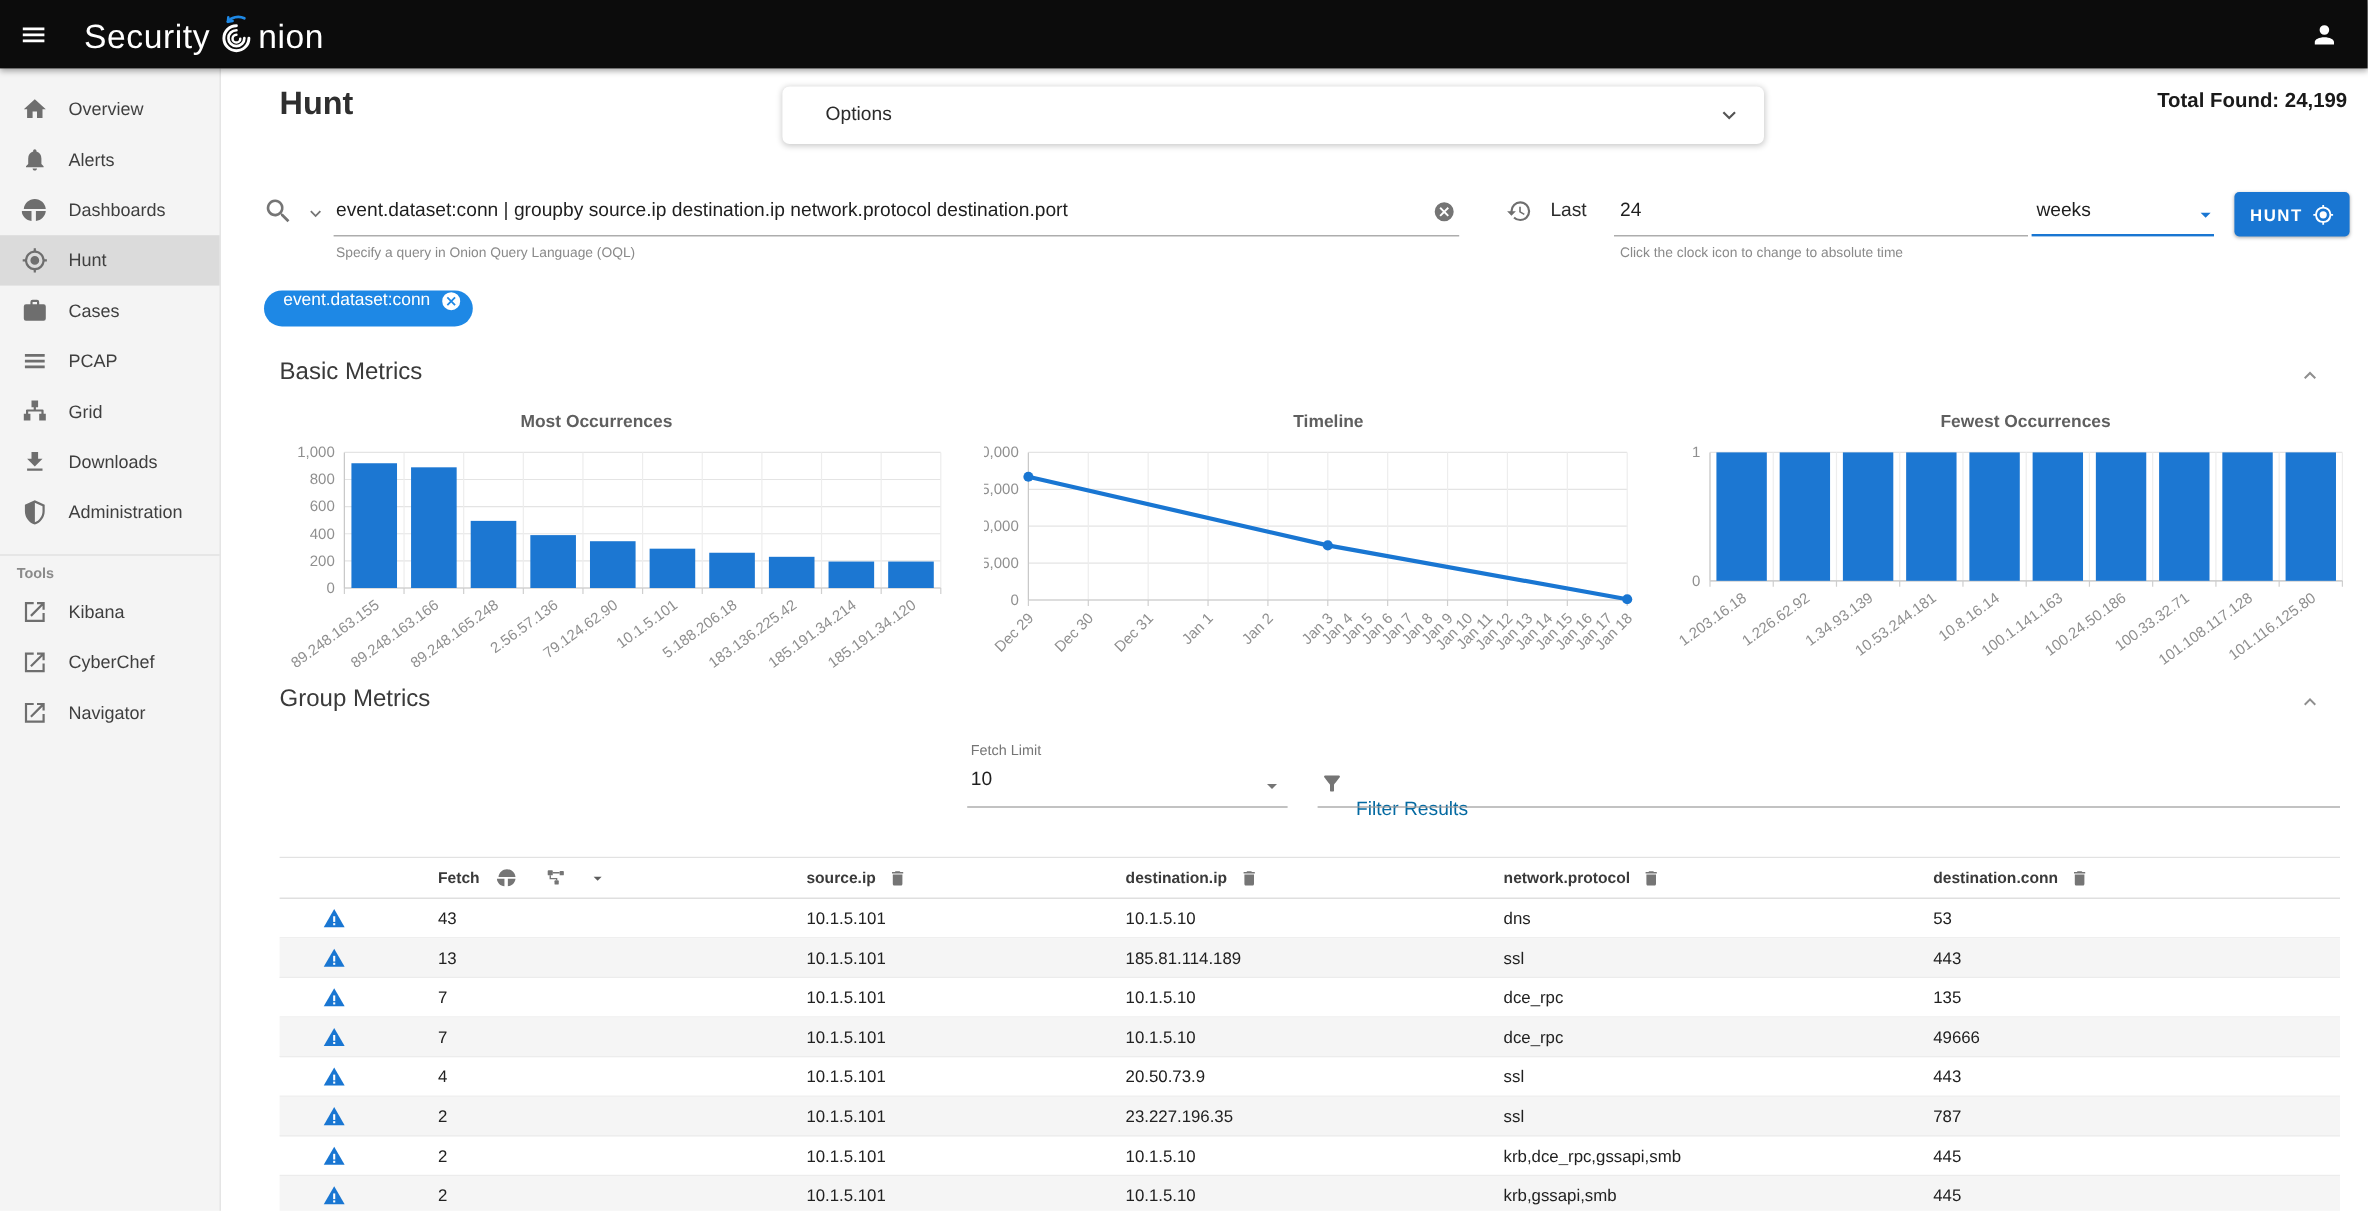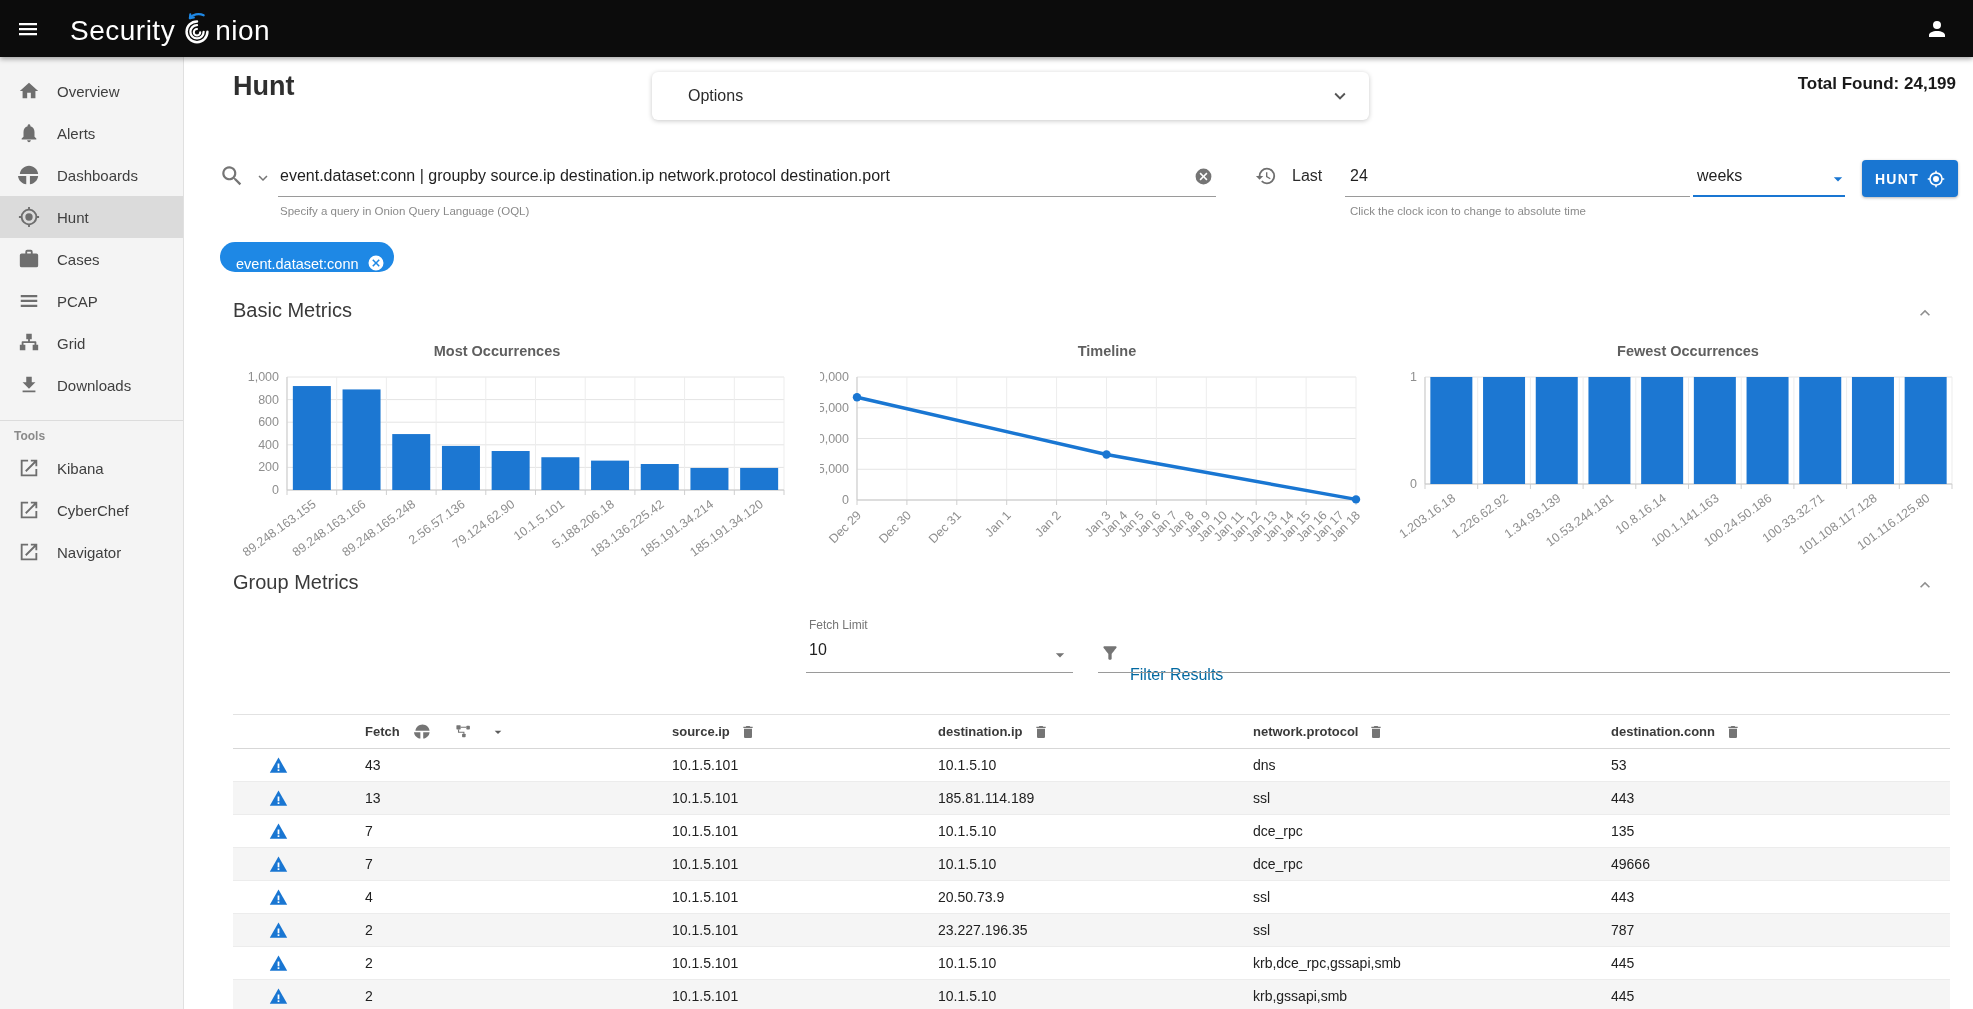--- a/index.html
+++ b/index.html
@@ -24,21 +24,21 @@
   .nav-item .icon{color:#6e6e6e;}
   .nav-item .lbl{font-size:15px;color:#3f3f3f;}
   .nav-item.active{background:#dbdbdb;}
   #sb-divider{border-top:1px solid #dcdcdc;margin-top:14px;}
   #tools-label{font-size:12px;color:#8a8a8a;padding:8px 0 4px 14px;font-weight:bold;}
 
   
   #main{position:absolute;left:194px;top:57px;right:0;bottom:0;background:#fff;overflow:hidden;}
   .abs{position:absolute;}
   #page-title{left:39px;top:14px;font-size:27px;font-weight:700;color:#2f2f2f;}
-  #options-card{left:458px;top:15px;width:717px;height:48px;background:#fff;border-radius:6px;
+  #options-card{left:458px;top:15px;width:818px;height:48px;background:#fff;border-radius:6px;
     box-shadow:0 1px 5px rgba(0,0,0,.22);display:flex;align-items:center;padding:0 18px 0 36px;
     box-sizing:border-box;cursor:pointer;}
   #options-card .lbl{font-size:16px;color:#2b2b2b;}
   #options-card .icon{margin-left:auto;color:#555;}
   #total-found{right:17px;top:17px;font-size:17px;font-weight:700;color:#1a1a1a;}
 
   
   #search-icon{left:25px;top:106px;color:#757575;}
   #query-caret{left:60px;top:112px;color:#757575;cursor:pointer;}
   #query-text{left:86px;top:110px;font-size:16px;color:#1f1f1f;white-space:nowrap;}
@@ -52,21 +52,21 @@
   #duration-hint{left:1156px;top:148px;font-size:11.5px;color:#8a8a8a;}
   #unit-value{left:1503px;top:110px;font-size:16px;color:#1f1f1f;}
   #unit-caret{left:1634px;top:112px;color:#1976d2;cursor:pointer;}
   #unit-underline{left:1499px;top:138px;width:152px;height:2px;background:#1976d2;}
   #hunt-btn{left:1668px;top:103px;width:96px;height:37px;background:#1976d2;border-radius:4px;
     display:flex;align-items:center;justify-content:center;gap:8px;color:#fff;font-size:14px;
     font-weight:700;letter-spacing:1.3px;cursor:pointer;box-shadow:0 1px 3px rgba(0,0,0,.3);}
 
   
   #filter-chip{left:26px;top:185px;height:30px;background:#1e88e5;border-radius:15px;display:flex;
-    align-items:flex-end;gap:8px;padding:0 9px 0 16px;color:#fff;font-size:14.5px;cursor:pointer;}
+    align-items:flex-start;gap:8px;padding:0 9px 0 16px;color:#fff;font-size:14.5px;cursor:pointer;}
 
   
   .section-title{font-size:20px;color:#3a3a3a;}
   #basic-title{left:39px;top:242px;}
   #basic-collapse{left:1721px;top:246px;color:#8f8f8f;cursor:pointer;}
   #group-title{left:39px;top:514px;}
   #group-collapse{left:1721px;top:518px;color:#8f8f8f;cursor:pointer;}
 
   
   .chart{top:281px;cursor:pointer;}
@@ -183,20 +183,29 @@
           </span>
           <span class="lbl">Grid</span>
         </div>
         <div class="nav-item">
           <span class="icon w22">
             <svg viewBox="0 0 24 24" fill="currentColor">
               <path d="M5 20h14v-2H5v2zM19 9h-4V3H9v6H5l7 7 7-7z"></path>
             </svg>
           </span>
           <span class="lbl">Downloads</span>
+        </div>
+        <div class="nav-item">
+          <span class="icon w22">
+            <svg viewBox="0 0 24 24" fill="currentColor">
+              <path d="M12 1L3 5v6c0 5.55 3.84 10.74 9 12 5.16-1.26 9-6.45 9-12V5l-9-4zm0 2.18L19 6.3V11c0 4.52-3.05 8.8-7 10V3.18z"></path>
+              <path d="M12 3.18V21c-3.95-1.2-7-5.48-7-10V6.3l7-3.12z" fill-opacity=".55"></path>
+            </svg>
+          </span>
+          <span class="lbl">Administration</span>
         </div>
       </div>
     <div id="sb-divider"></div>
     <div id="tools-label">Tools</div>
     <div id="nav-tools">
         <div class="nav-item">
           <span class="icon w22">
             <svg viewBox="0 0 24 24" fill="currentColor">
               <path d="M14 3v2h3.59l-9.83 9.83 1.41 1.41L19 6.41V10h2V3h-7zM5 5h6V3H3v18h18v-8h-2v6H5V5z"></path>
             </svg>

